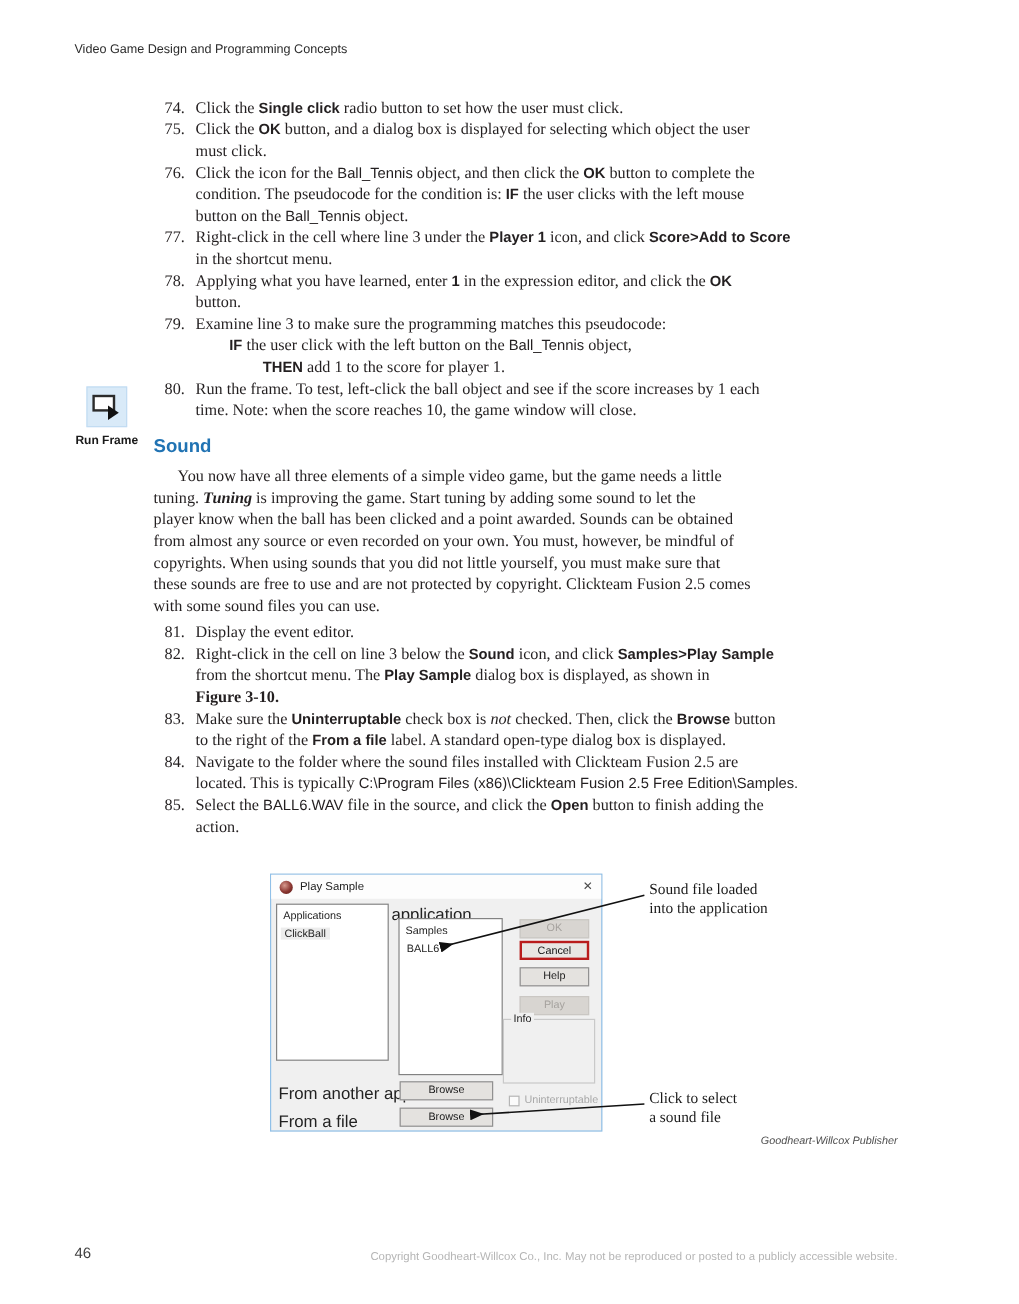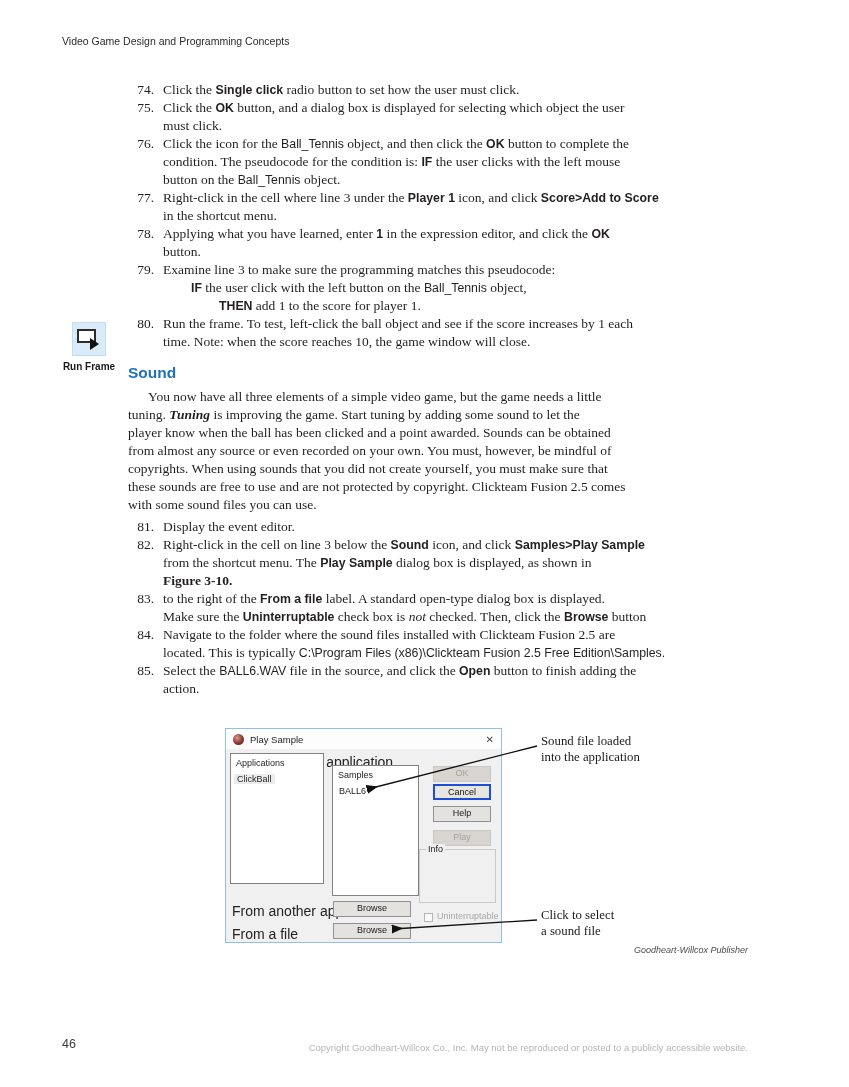--- a/index.html
+++ b/index.html
@@ -58,21 +58,21 @@
   .dlg-title { font-size:9.5px; margin-left:6px; color:#222; }
   .dlg-close { margin-left:auto; font-size:10px; color:#4a4a4a; cursor:default; }
   .dlg-label { position:absolute; font-size:14px; color:#222; white-space:nowrap; }
   .listbox { position:absolute; background:#ffffff; border:1px solid #828282; box-sizing:border-box; }
   .lb-header { padding:4px 0 0 5px; font-size:9px; color:#1e1e1e; }
   .lb-item { display:inline-block; margin:4px 0 0 3px; padding:0 3px; font-size:9px; color:#1e1e1e; }
   .lb-item.selected { background:#ececec; }
   .dlg-btn { position:absolute; width:58px; height:16px; box-sizing:border-box; font-size:9px; text-align:center; line-height:13px; }
   .btn-disabled { background:#d8d5d1; border:1px solid #cac7c3; color:#a5a29e; }
   .btn-normal { background:#e4e2df; border:1px solid #919191; color:#1a1a1a; }
-  .btn-default { background:#e8e6e3; border:2px solid #1d4ed8; color:#111111; line-height:12px; }
+  .btn-default { background:#e8e6e3; border:2px solid #b91c1c; color:#111111; line-height:12px; }
   .info-box { position:absolute; left:193px; top:120px; width:77px; height:54px; border:1px solid #c9c9c9; box-sizing:border-box; }
   .info-label { position:absolute; top:-6px; left:6px; background:#f0f0f0; padding:0 2px; font-size:9px; color:#222; }
   .checkbox { position:absolute; left:198px; top:184px; width:9px; height:9px; background:#fbfbfb; border:1px solid #b5b5b5; box-sizing:border-box; }
   .checkbox-label { position:absolute; left:211px; top:182px; font-size:9px; color:#a8a8a8; white-space:nowrap; }
   
   .annotation { position:absolute; font-size:12.8px; line-height:16px; color:#1a1a1a; white-space:nowrap; }
   .ann-1 { left:541px; top:733px; }
   .ann-2 { left:541px; top:907px; }
   .arrows { position:absolute; left:0; top:728px; }
   .credit { position:absolute; right:101px; top:945px; font-family:"Liberation Sans", sans-serif;
@@ -154,21 +154,21 @@
     <div class="run-frame-label">Run Frame</div>
   </div>
 
   <div class="sound-heading">Sound</div>
 
   <div class="sound-para">
       <div class="tline ind1"><span>You now have all three elements of a simple video game, but the game needs a little</span></div>
       <div class="tline ind0"><span>tuning. </span><span class="seg-bi">Tuning</span><span> is improving the game. Start tuning by adding some sound to let the</span></div>
       <div class="tline ind0"><span>player know when the ball has been clicked and a point awarded. Sounds can be obtained</span></div>
       <div class="tline ind0"><span>from almost any source or even recorded on your own. You must, however, be mindful of</span></div>
-      <div class="tline ind0"><span>copyrights. When using sounds that you did not create yourself, you must make sure that</span></div>
+      <div class="tline ind0"><span>copyrights. When using sounds that you did not little yourself, you must make sure that</span></div>
       <div class="tline ind0"><span>these sounds are free to use and are not protected by copyright. Clickteam Fusion 2.5 comes</span></div>
       <div class="tline ind0"><span>with some sound files you can use.</span></div>
     </div>
 
   <div class="steps steps-b">
       <div class="step">
         <span class="step-num">81.</span>
         <div class="step-body">
           <div class="tline ind0"><span>Display the event editor.</span></div>
         </div>
@@ -177,22 +177,22 @@
         <span class="step-num">82.</span>
         <div class="step-body">
           <div class="tline ind0"><span>Right-click in the cell on line 3 below the </span><span class="seg-bs">Sound</span><span> icon, and click </span><span class="seg-bs">Samples&gt;Play Sample</span></div>
           <div class="tline ind0"><span>from the shortcut menu. The </span><span class="seg-bs">Play Sample</span><span> dialog box is displayed, as shown in</span></div>
           <div class="tline ind0"><span class="seg-b">Figure 3-10.</span></div>
         </div>
       </div>
       <div class="step">
         <span class="step-num">83.</span>
         <div class="step-body">
+          <div class="tline ind0"><span>Make sure the </span><span class="seg-bs">Uninterruptable</span><span> check box is </span><span class="seg-i">not</span><span> checked. Then, click the </span><span class="seg-bs">Browse</span><span> button</span></div>
           <div class="tline ind0"><span>to the right of the </span><span class="seg-bs">From a file</span><span> label. A standard open-type dialog box is displayed.</span></div>
-          <div class="tline ind0"><span>Make sure the </span><span class="seg-bs">Uninterruptable</span><span> check box is </span><span class="seg-i">not</span><span> checked. Then, click the </span><span class="seg-bs">Browse</span><span> button</span></div>
         </div>
       </div>
       <div class="step">
         <span class="step-num">84.</span>
         <div class="step-body">
           <div class="tline ind0"><span>Navigate to the folder where the sound files installed with Clickteam Fusion 2.5 are</span></div>
           <div class="tline ind0"><span>located. This is typically </span><span class="seg-s">C:\Program Files (x86)\Clickteam Fusion 2.5 Free Edition\Samples.</span></div>
         </div>
       </div>
       <div class="step">

